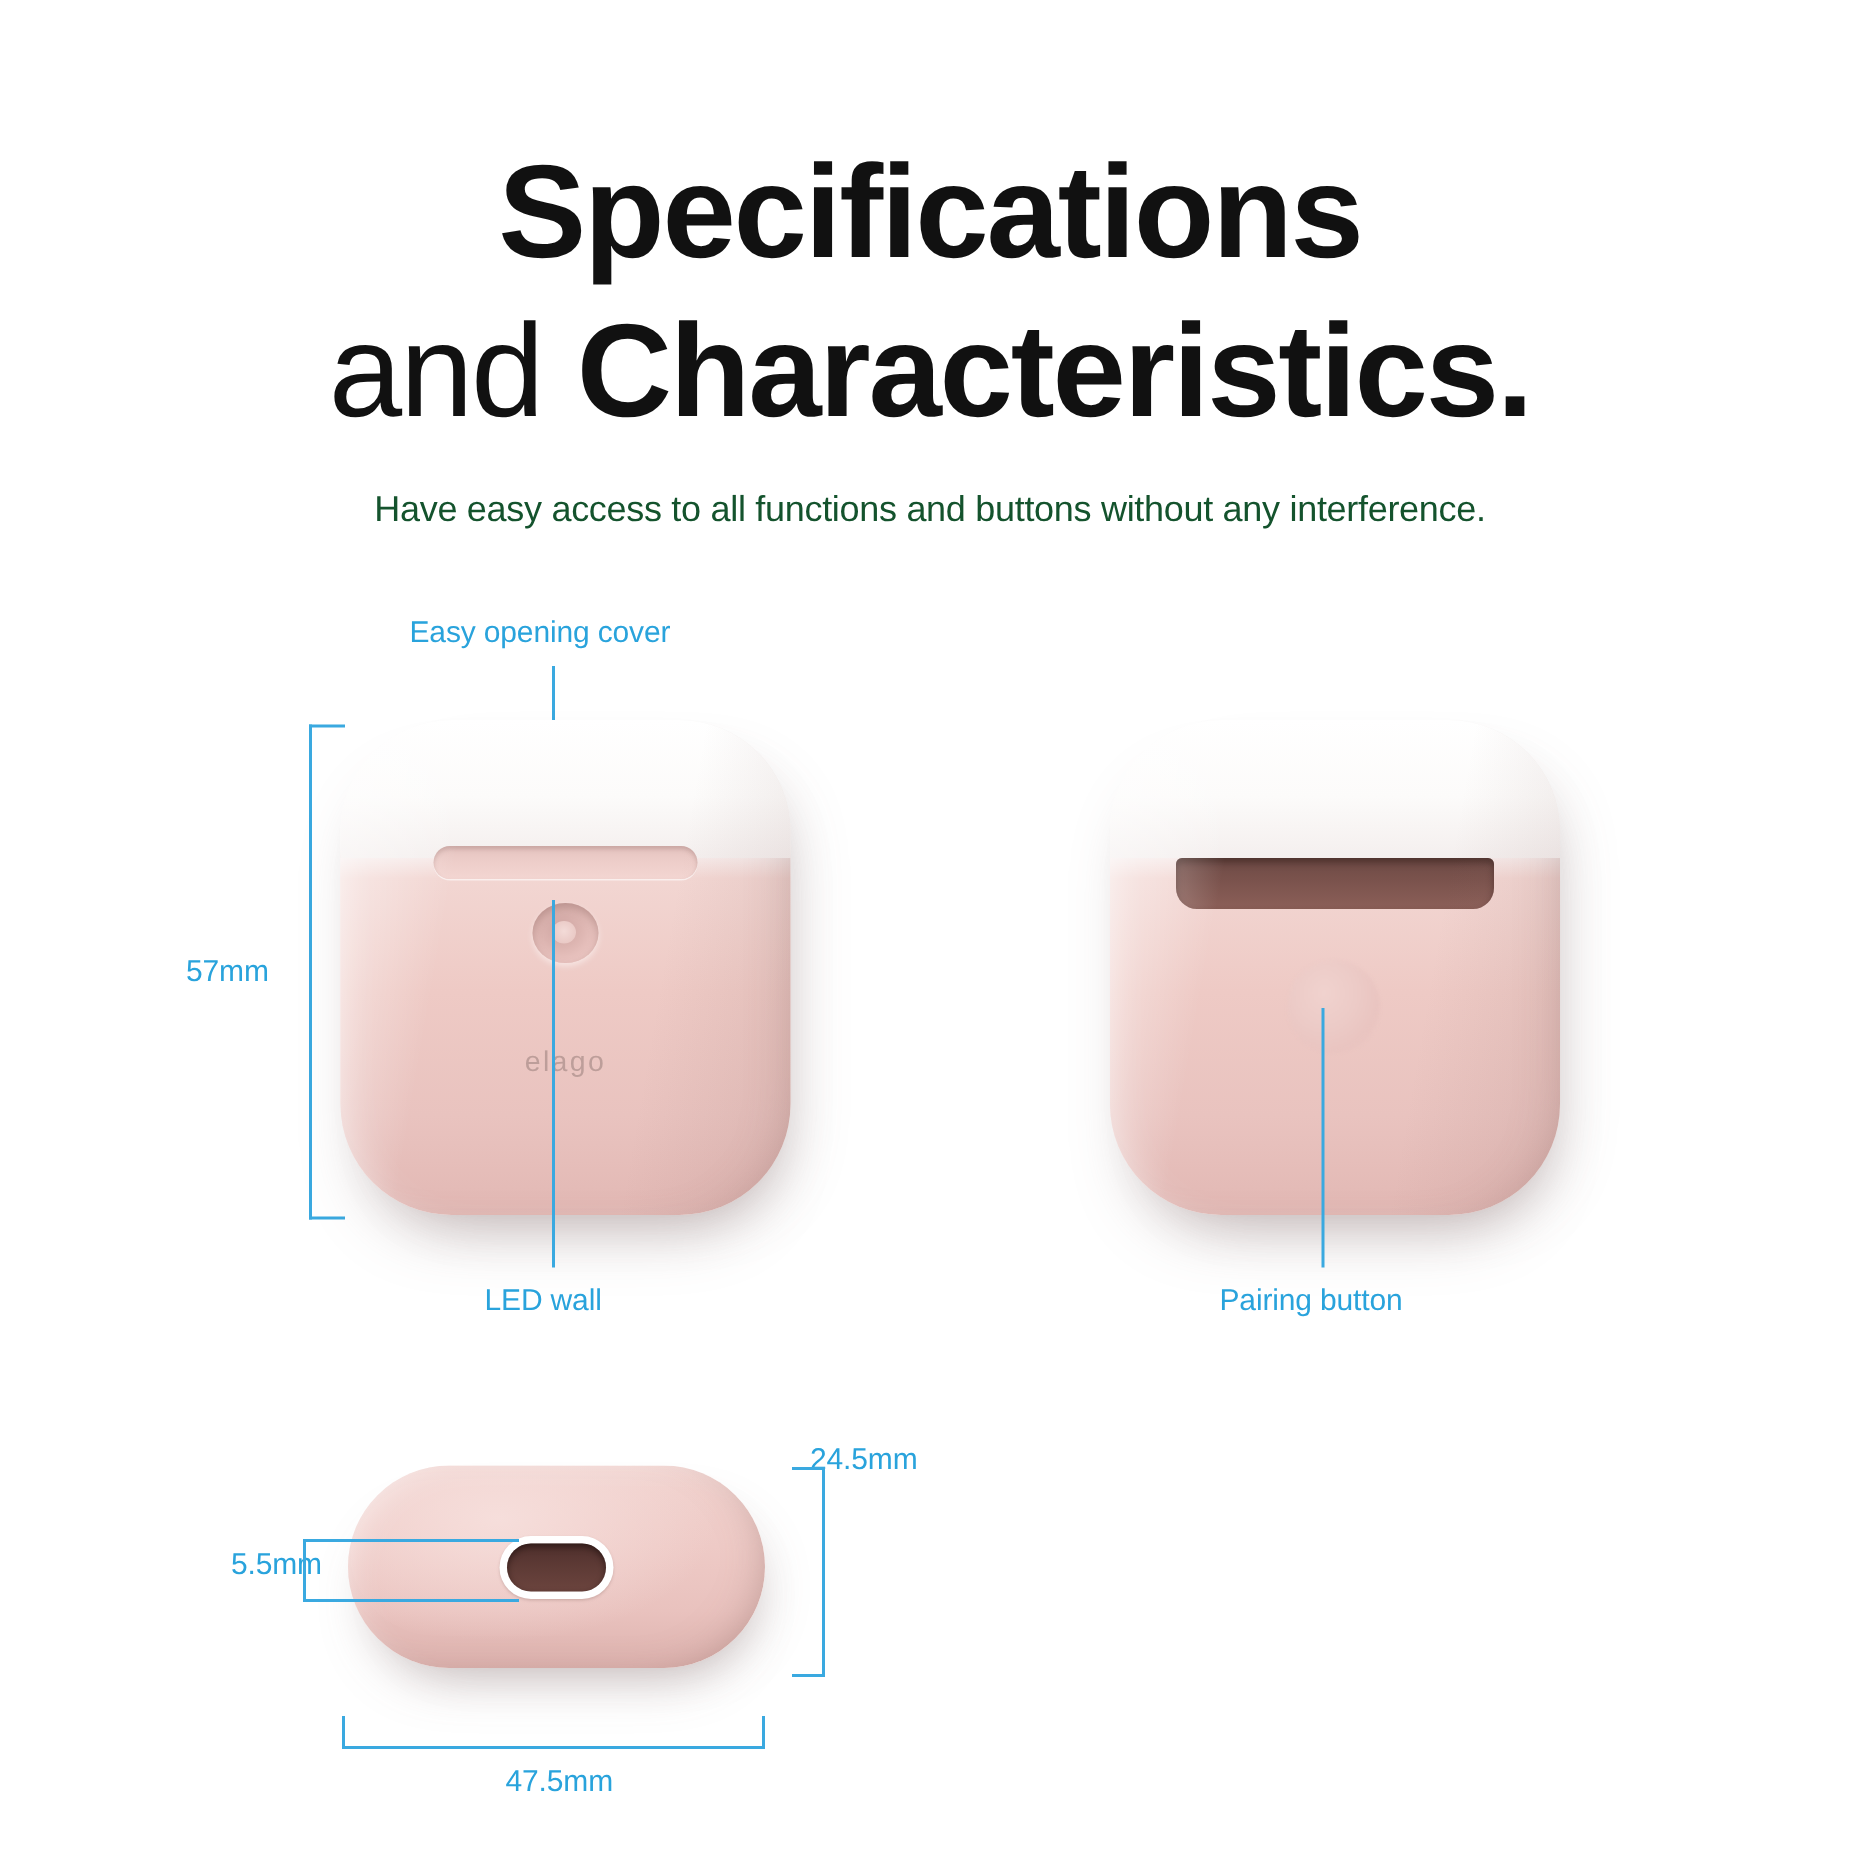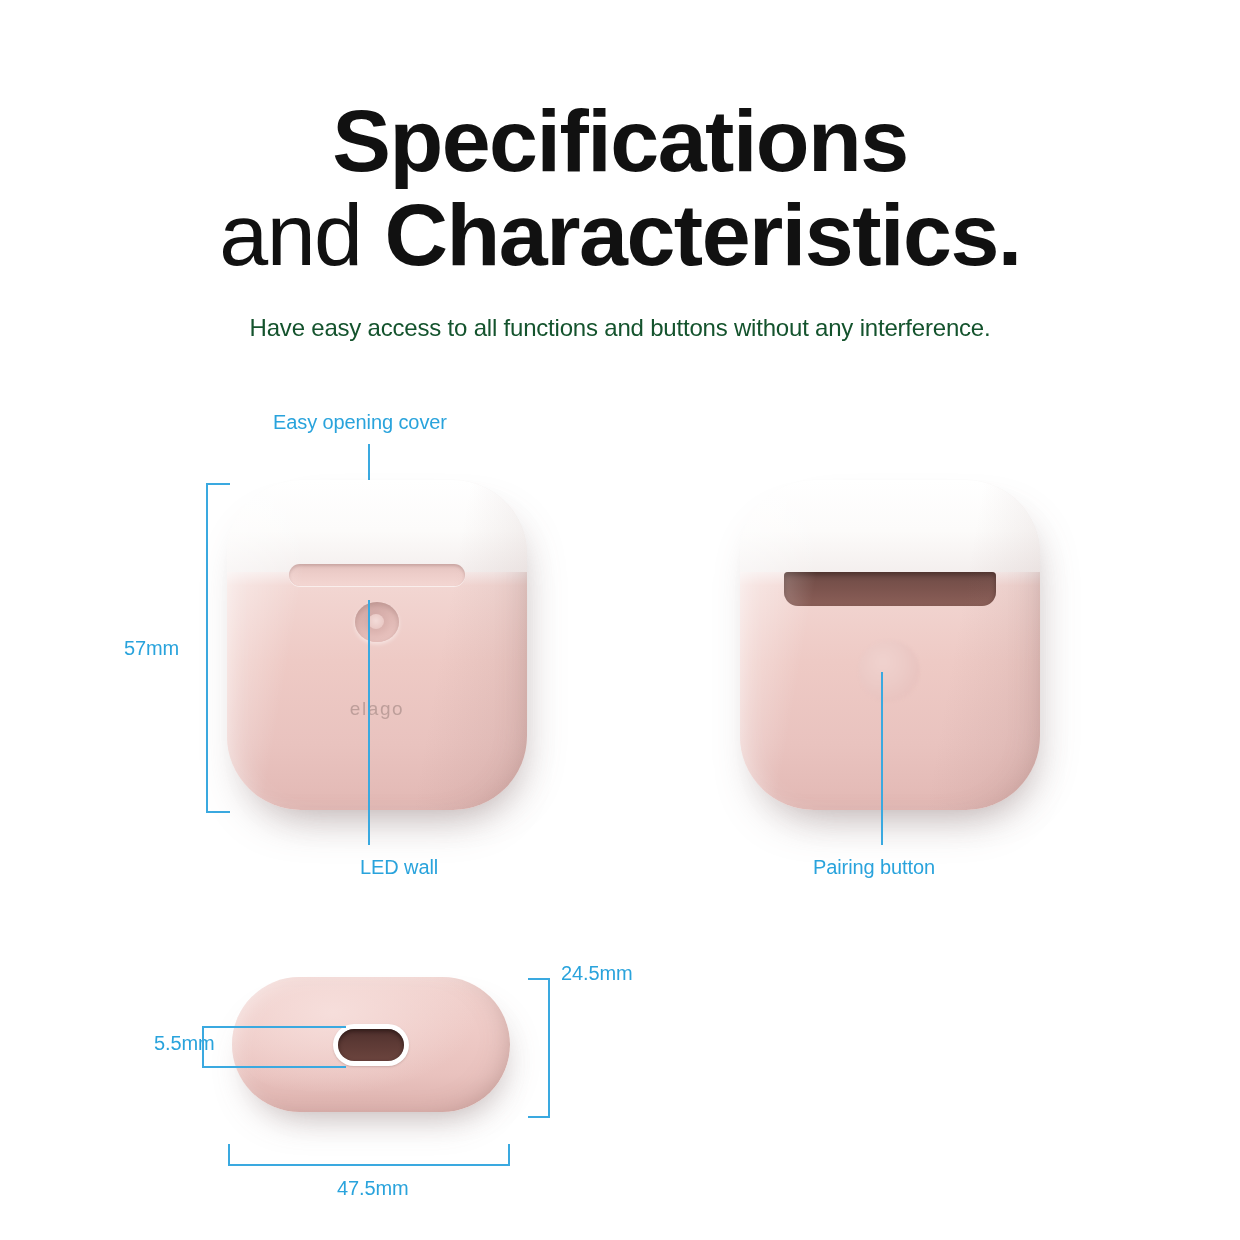--- a/index.html
+++ b/index.html
@@ -9,21 +9,21 @@
     font-family:"Liberation Sans", sans-serif;
     color:#111;
     position:relative;
     overflow:hidden;
   }
 
   
   .header { text-align:center; padding-top:96px; }
   .title-line { line-height:1.02; letter-spacing:-1.5px; }
   .title-1 { font-size:88px; font-weight:bold; display:block; }
-  .title-2 { font-size:88px; display:block; margin-top:4px; }
+  .title-2 { font-size:88px; display:block; margin-top:16px; }
   .t-light { font-weight:300; }
   .t-bold  { font-weight:bold; }
   .subtitle {
     margin-top:34px; font-size:24px; font-weight:400;
     color:#14532d; letter-spacing:-0.2px;
   }
 
   
   .stage { position:absolute; left:0; top:0; width:1240px; height:1000px; }
   .lbl {
@@ -153,41 +153,41 @@
     <div class="lbl" style="left:124px; top:637px;">57mm</div>
 
     <div class="case" style="left:227px; top:480px;">
       <div class="lid-shade"></div>
       <div class="groove"></div>
       <div class="led"></div>
       <div class="brand">elago</div>
     </div>
 
     <div class="line-v" style="left:368px; top:600px; height:245px;"></div>
-    <div class="lbl" style="left:323px; top:856px;margin-left:37px;">LED wall</div>
+    <div class="lbl" style="left:323px; top:856px;">LED wall</div>
   </div>
 
   <div>
     <div class="case" style="left:740px; top:480px;">
       <div class="lid-shade"></div>
       <div class="hinge"></div>
       <div class="pair-btn"></div>
     </div>
 
     <div class="line-v" style="left:881px; top:672px; height:173px;"></div>
     <div class="lbl" style="left:813px; top:856px;">Pairing button</div>
   </div>
 
   <div>
 
     <div class="lbl" style="left:332px; top:960px;margin-top:36px;">11.5mm</div>
     <div class="br" style="left:334px; top:993px; width:74px; height:20px;
          border-bottom:none;"></div>
 
-    <div class="lbl" style="left:561px; top:962px;">24.5mm</div>
+    <div class="lbl" style="left:540px; top:962px;">24.5mm</div>
     <div class="br" style="left:528px; top:978px; width:22px; height:140px;
          border-left:none;"></div>
 
     <div class="bottom-case" style="left:232px; top:977px;">
       <div class="port"></div>
     </div>
 
     <div class="lbl" style="left:130px; top:1032px;margin-left:24px;">5.5mm</div>
     <div class="br" style="left:202px; top:1026px; width:24px; height:42px;
          border-right:none;"></div>

